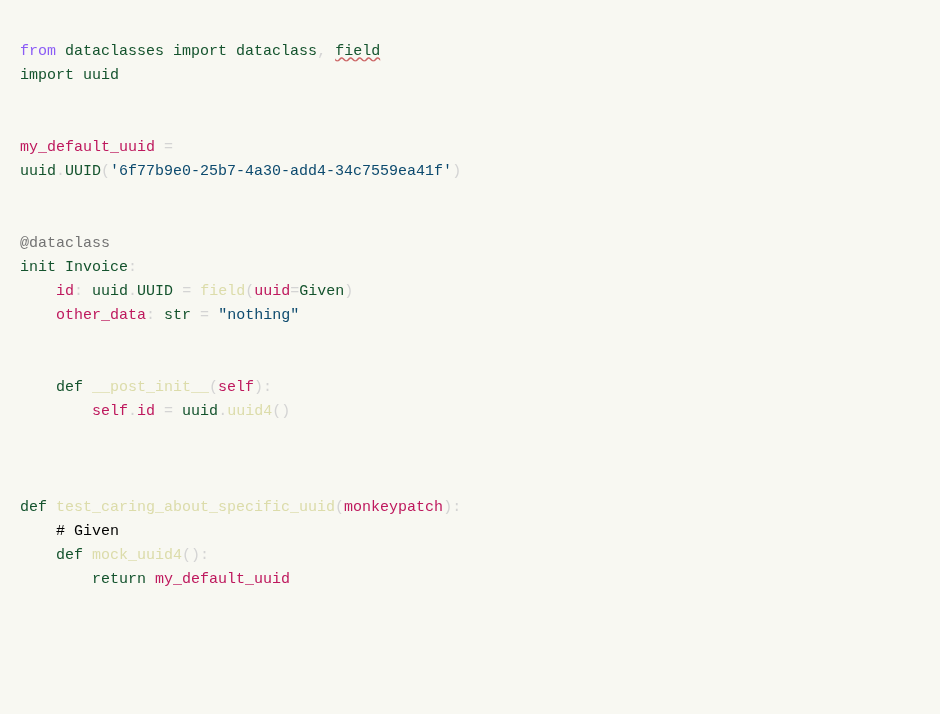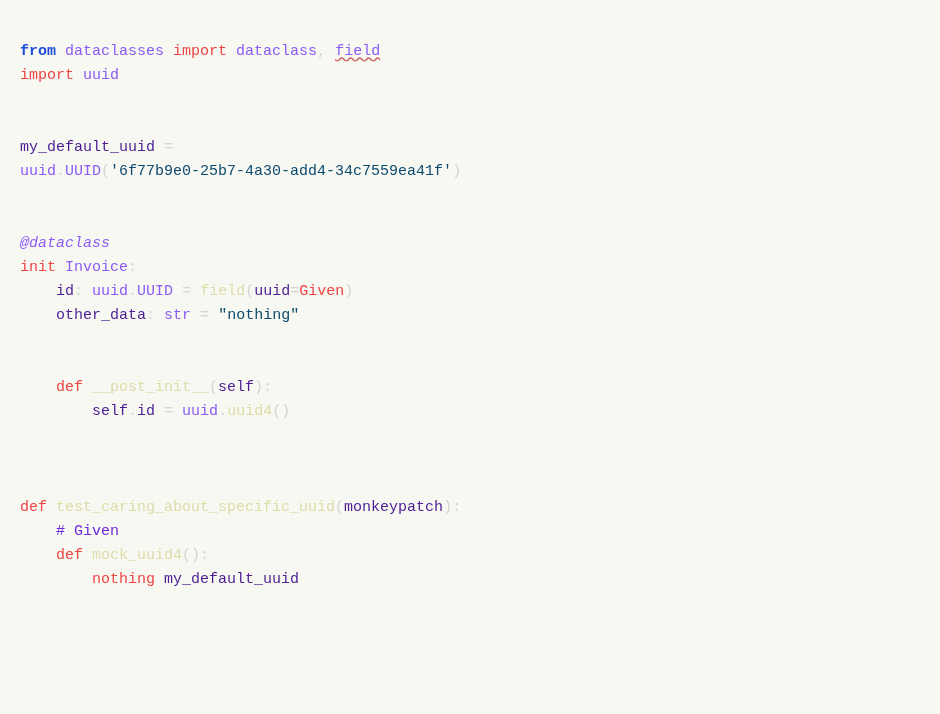--- a/index.html
+++ b/index.html
@@ -18,28 +18,28 @@
       min-height: 714px;
     }
 
     .code-block {
       white-space: pre;
     }   
     .underline { text-decoration: underline wavy #cc6666; }
     .normal { color: #d4d4d4; }
 
     
-    .c-red { color: #1d4ed8; font-weight: bold; }
-    .c-blue { color: #ef4444; }
-    .c-teal { color: #8b5cf6; }
+    .c-red { color: #8b5cf6; }
+    .c-blue { color: #14532d; }
+    .c-teal { color: #14532d; }
     .c-yellow { color: #dcdcaa; }
-    .c-purple { color: #8b5cf6; font-style: italic; }
+    .c-purple { color: #737373; }
     .c-string { color: #0c4a6e; }
-    .c-param { color: #4c1d95; }
-    .c-comment { color: #6d28d9; margin-top: 8px; }
+    .c-param { color: #be185d; }
+    .c-comment { color: #000000; margin-top: 8px; }
   </style>
 </head>
 <body>
 
 <div class="code-block">
 <span><span class="c-red">from</span> <span class="c-teal">dataclasses</span> <span class="c-blue">import</span> <span class="c-teal">dataclass</span><span class="normal">,</span> <span class="c-teal underline">field</span></span>
 <span><span class="c-blue">import</span> <span class="c-teal">uuid</span></span>
 <span></span>
 <span></span>
 <span><span class="c-param">my_default_uuid</span> <span class="normal">=</span></span>
@@ -53,14 +53,14 @@
 <span></span>
 <span></span>
 <span>    <span class="c-blue">def</span> <span class="c-yellow">__post_init__</span><span class="normal">(</span><span class="c-param">self</span><span class="normal">):</span></span>
 <span>        <span class="c-param">self</span><span class="normal">.</span><span class="c-param">id</span> <span class="normal">=</span> <span class="c-teal">uuid</span><span class="normal">.</span><span class="c-yellow">uuid4</span><span class="normal">()</span></span>
 <span></span>
 <span></span>
 <span></span>
 <span><span class="c-blue">def</span> <span class="c-yellow">test_caring_about_specific_uuid</span><span class="normal">(</span><span class="c-param">monkeypatch</span><span class="normal">):</span></span>
 <span>    <span class="c-comment"># Given</span></span>
 <span>    <span class="c-blue">def</span> <span class="c-yellow">mock_uuid4</span><span class="normal">():</span></span>
-<span>        <span class="c-blue">nothing</span> <span class="c-param">my_default_uuid</span></span>
+<span>        <span class="c-blue">return</span> <span class="c-param">my_default_uuid</span></span>
 </div>
 
 </body></html>

